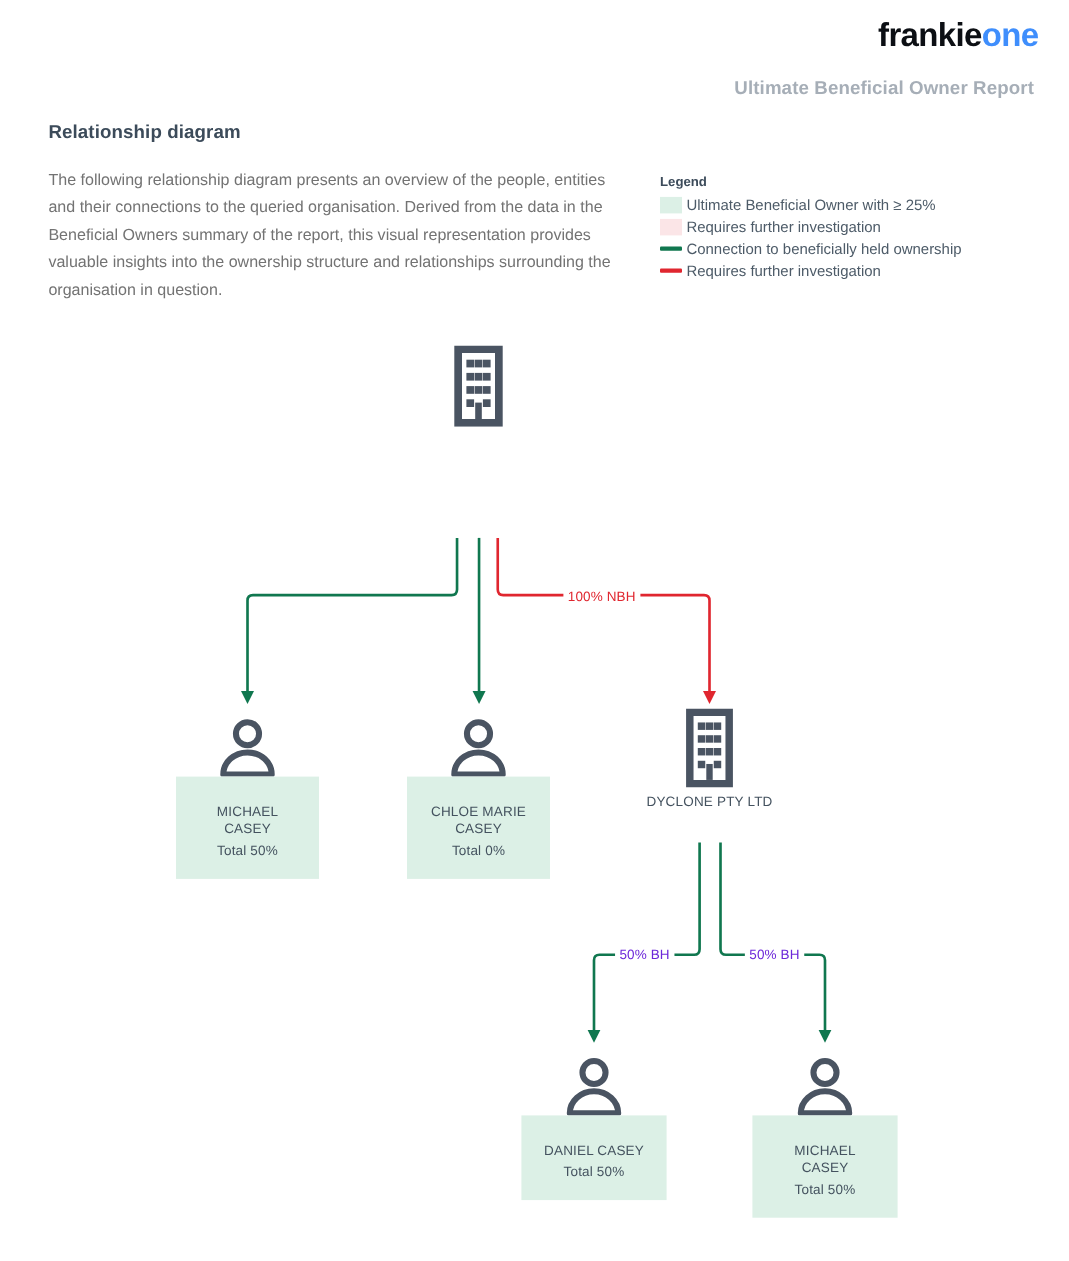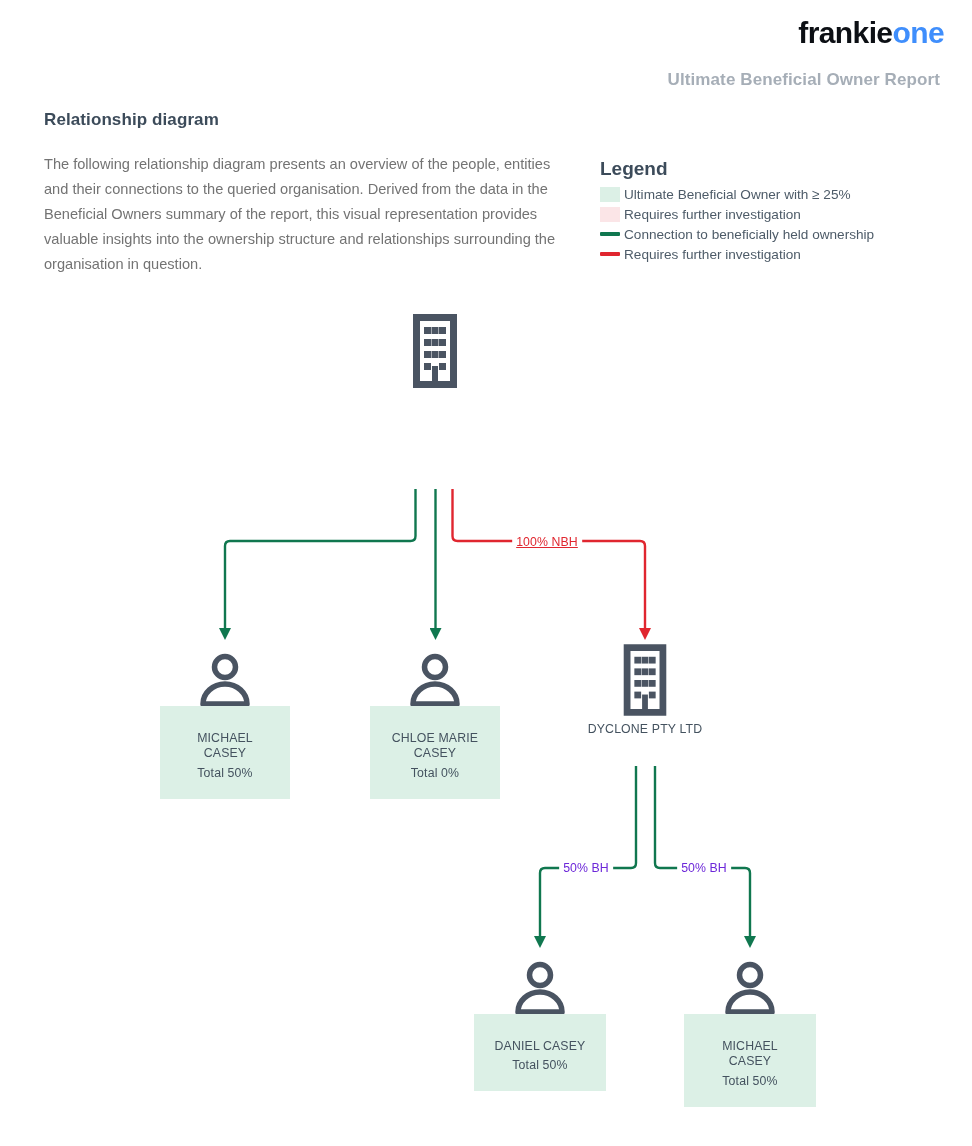--- a/index.html
+++ b/index.html
@@ -67,21 +67,21 @@
   }
 
   
   .legend {
     position: absolute;
     left: 600px;
     top: 158px;
     width: 340px;
   }
   .legend-title {
-    font-size: 19px;
+    font-size: 12px;
     font-weight: 700;
     color: #3c4b5a;
     margin-bottom: 4px;
   }
   .legend-row {
     display: flex;
     align-items: center;
     height: 20px;
   }
   .legend-swatch {
@@ -159,21 +159,21 @@
   .edge-label {
     position: absolute;
     transform: translate(-50%, -50%);
     font-size: 12.3px;
     background: #ffffff;
     padding: 0 4px;
     white-space: nowrap;
     letter-spacing: 0.1px;
   }
   .edge-label.green { color: #6d28d9; }
-  .edge-label.red { color: #e0262f; text-decoration: underline; }
+  .edge-label.red { color: #e0262f; }
 </style>
 </head>
 <body>
 
 <div id="page">
 
   <div class="brand">
     <span class="brand-frankie">frankie</span><span class="brand-one">one</span>
   </div>
 

